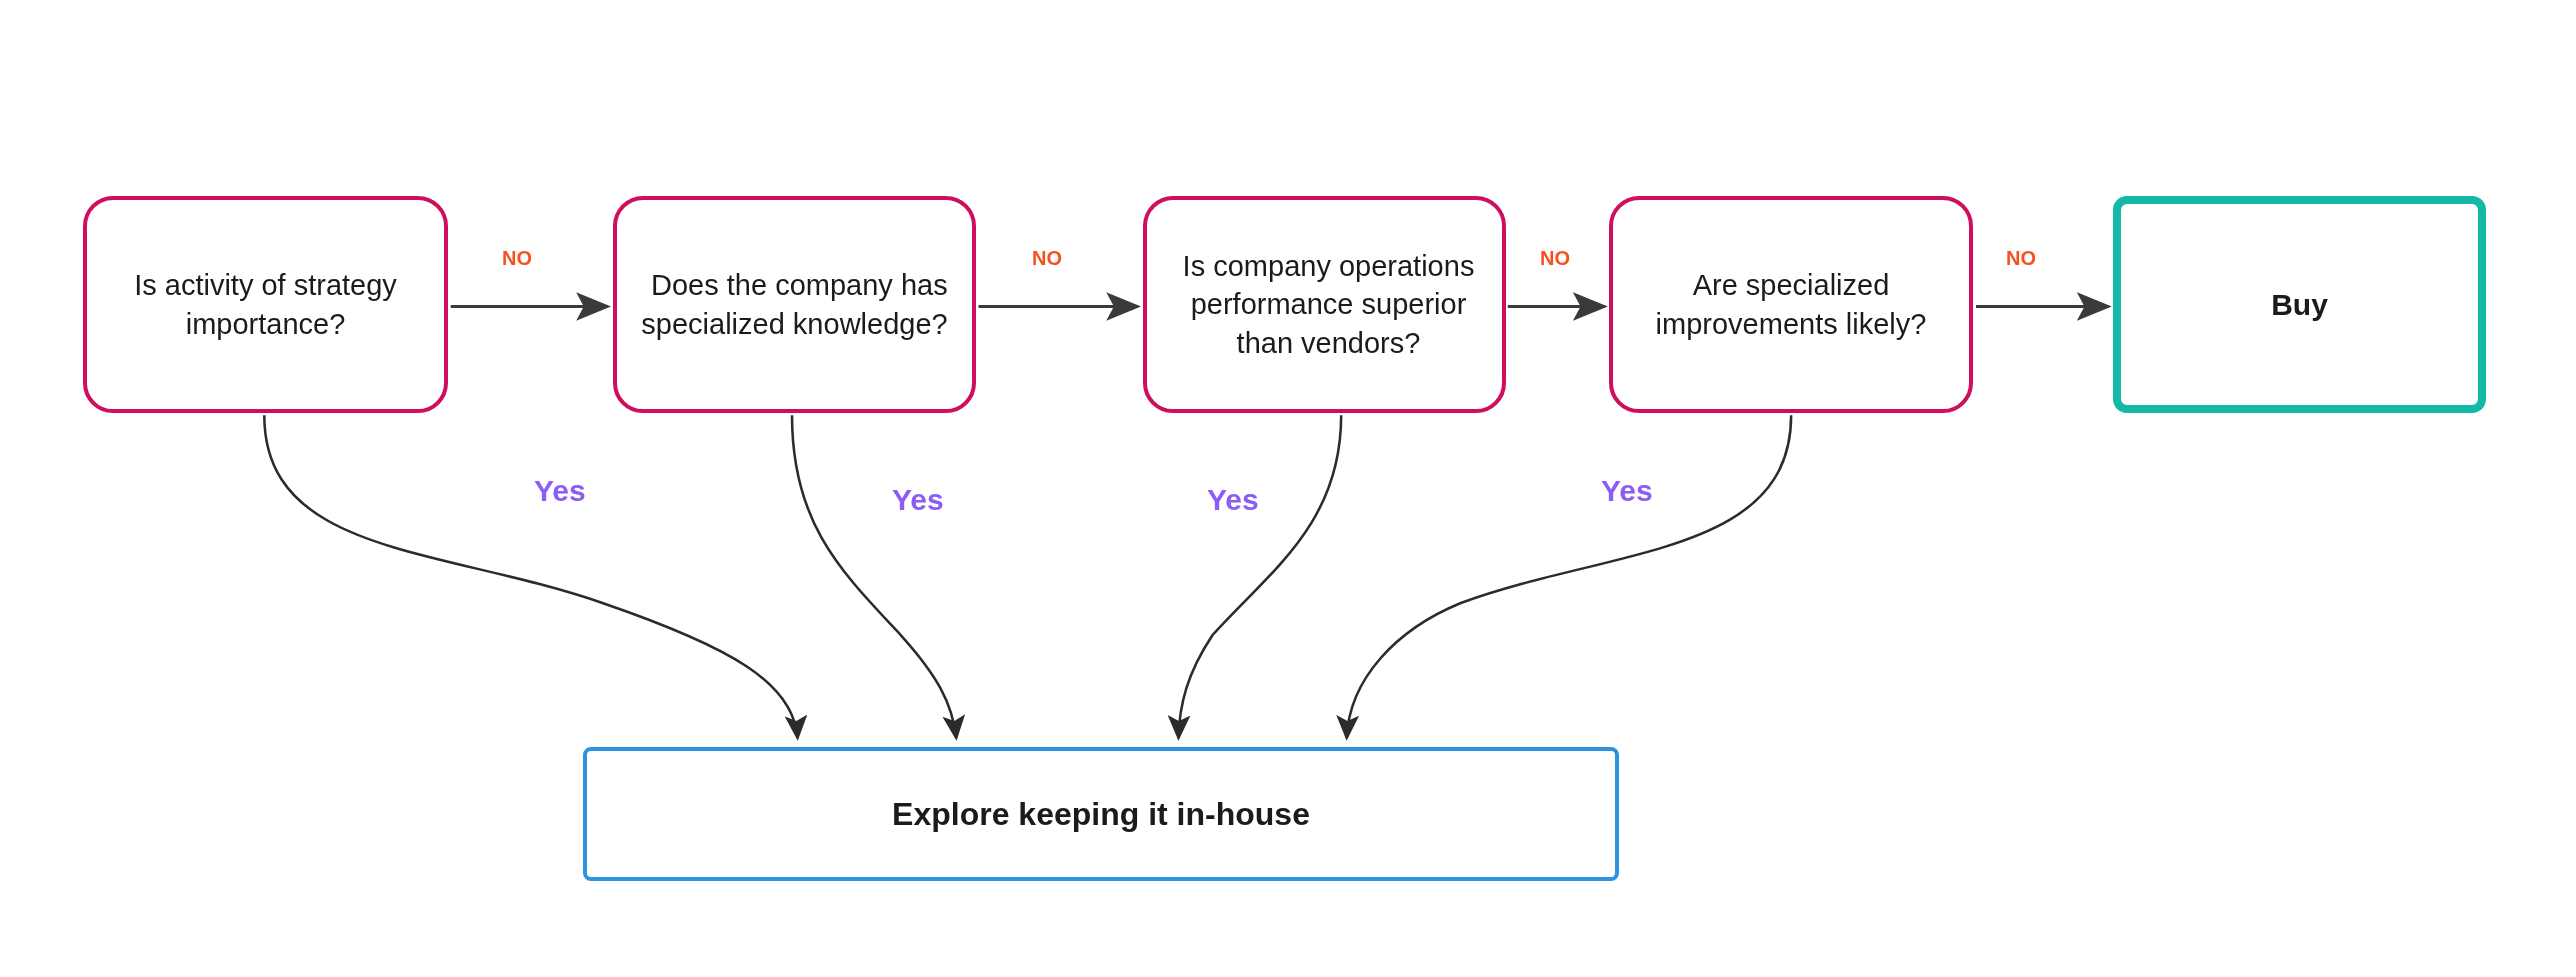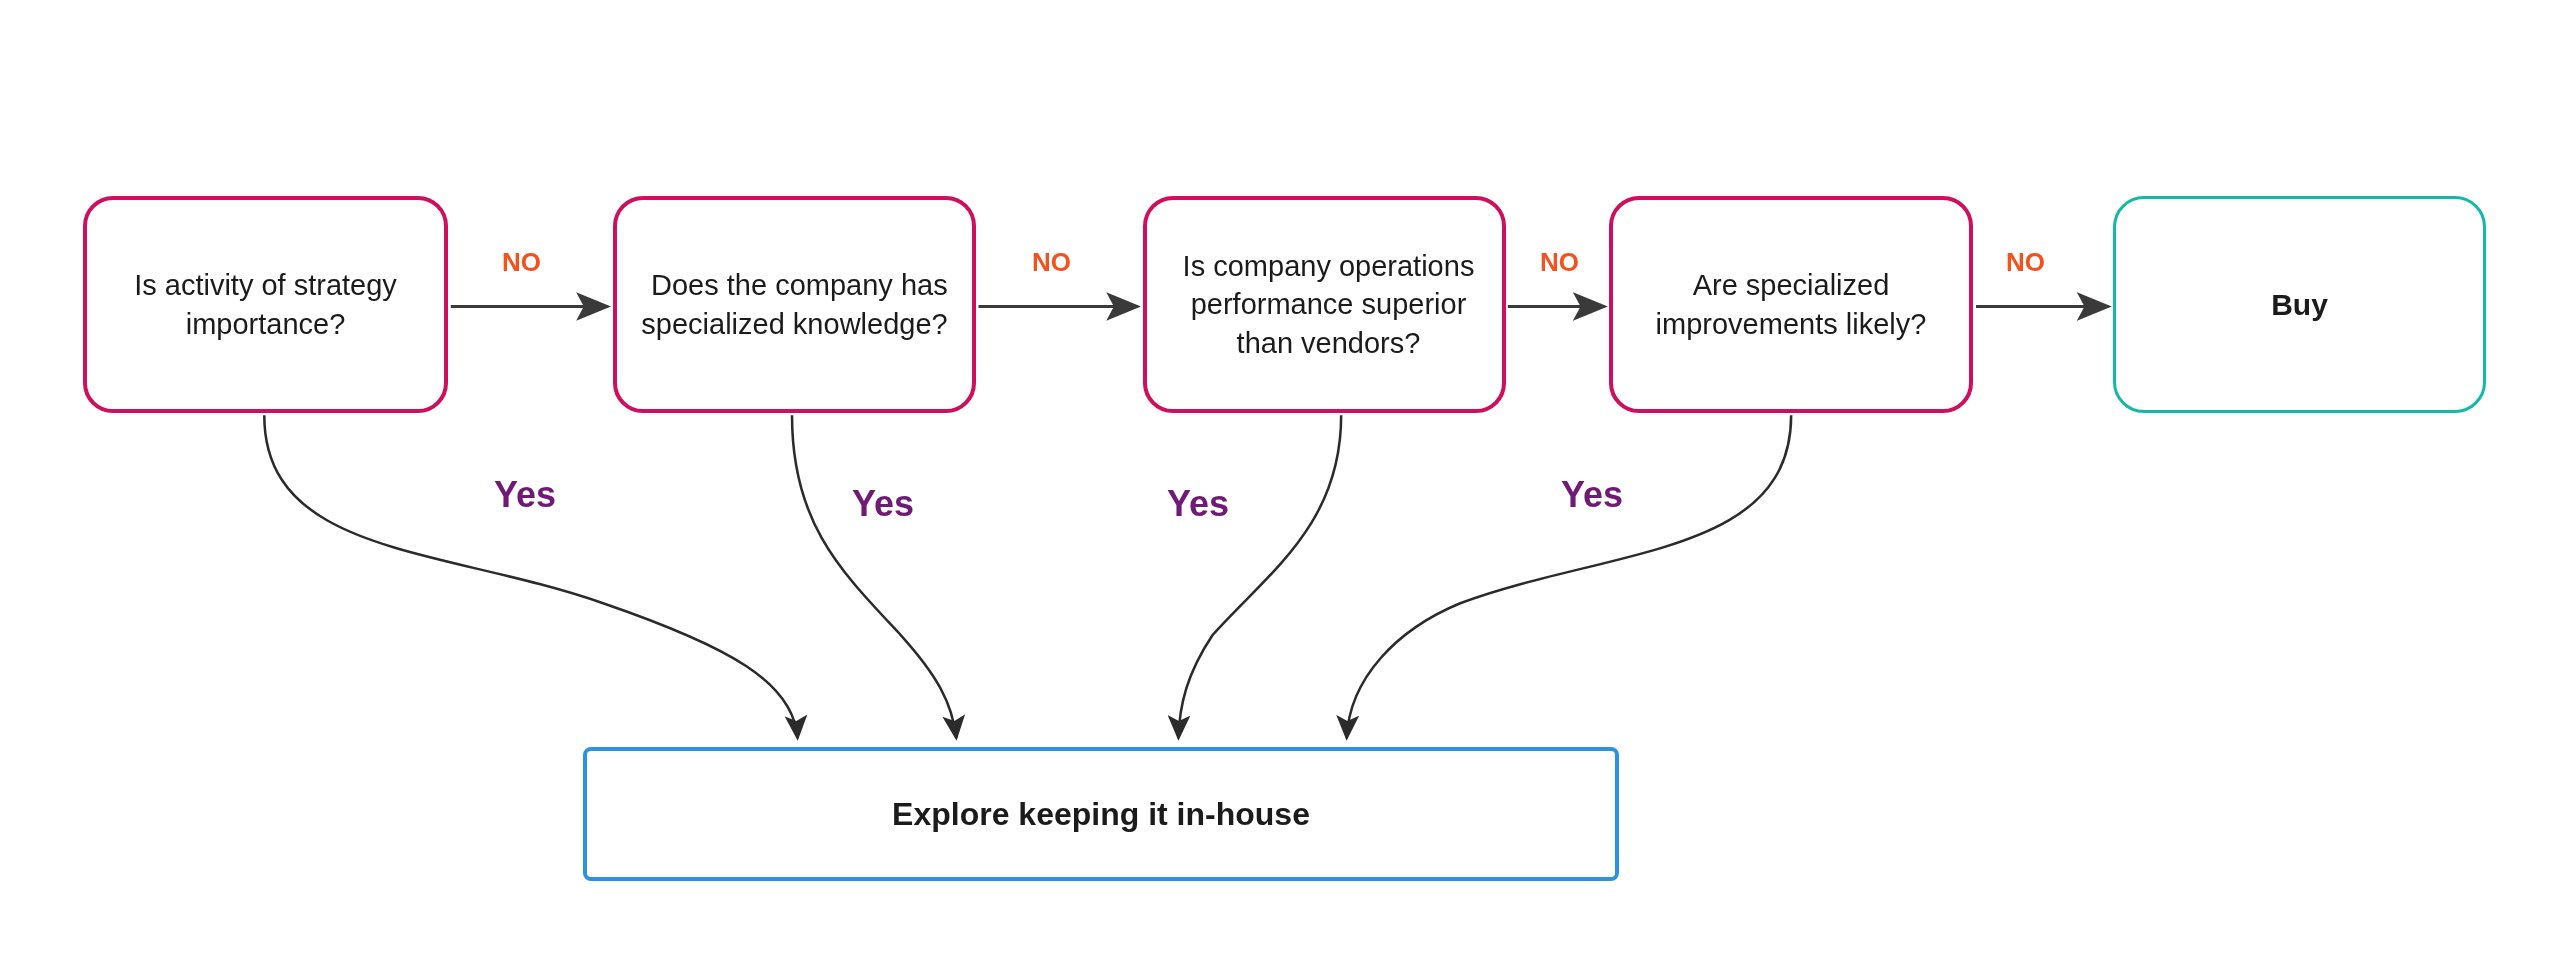--- a/index.html
+++ b/index.html
@@ -26,22 +26,22 @@
     align-items: center;
     justify-content: center;
     text-align: center;
     background: #ffffff;
   }
   .node.decision {
     border: 4px solid #ce0f5e;
     border-radius: 30px;
   }
   .node.terminal-buy {
-    border: 3px solid #14b8a6;
-    border-radius: 31px;
+    border: 8px solid #14b8a6;
+    border-radius: 14px;
   }
   .node.outcome {
     border: 4px solid #2e93de;
     border-radius: 8px;
   }
   .node-label {
     font-size: 29px;
     line-height: 1.33;
     color: #1b1b1b;
     font-weight: 400;
@@ -58,25 +58,26 @@
   }
 
   
   .edge-label {
     position: absolute;
     font-weight: bold;
     white-space: nowrap;
   }
   .edge-label.no {
     color: #f4511e;
-    font-size: 26px;
+    font-size: 20px;
   }
   .edge-label.yes {
-    color: #701a75;
-    font-size: 36px;
+    color: #8b5cf6;
+    font-size: 30px;
+    margin-left: 40px;
   }
 
   
   #edges {
     position: absolute;
     top: 0;
     left: 0;
     width: 2576px;
     height: 978px;
     pointer-events: none;

